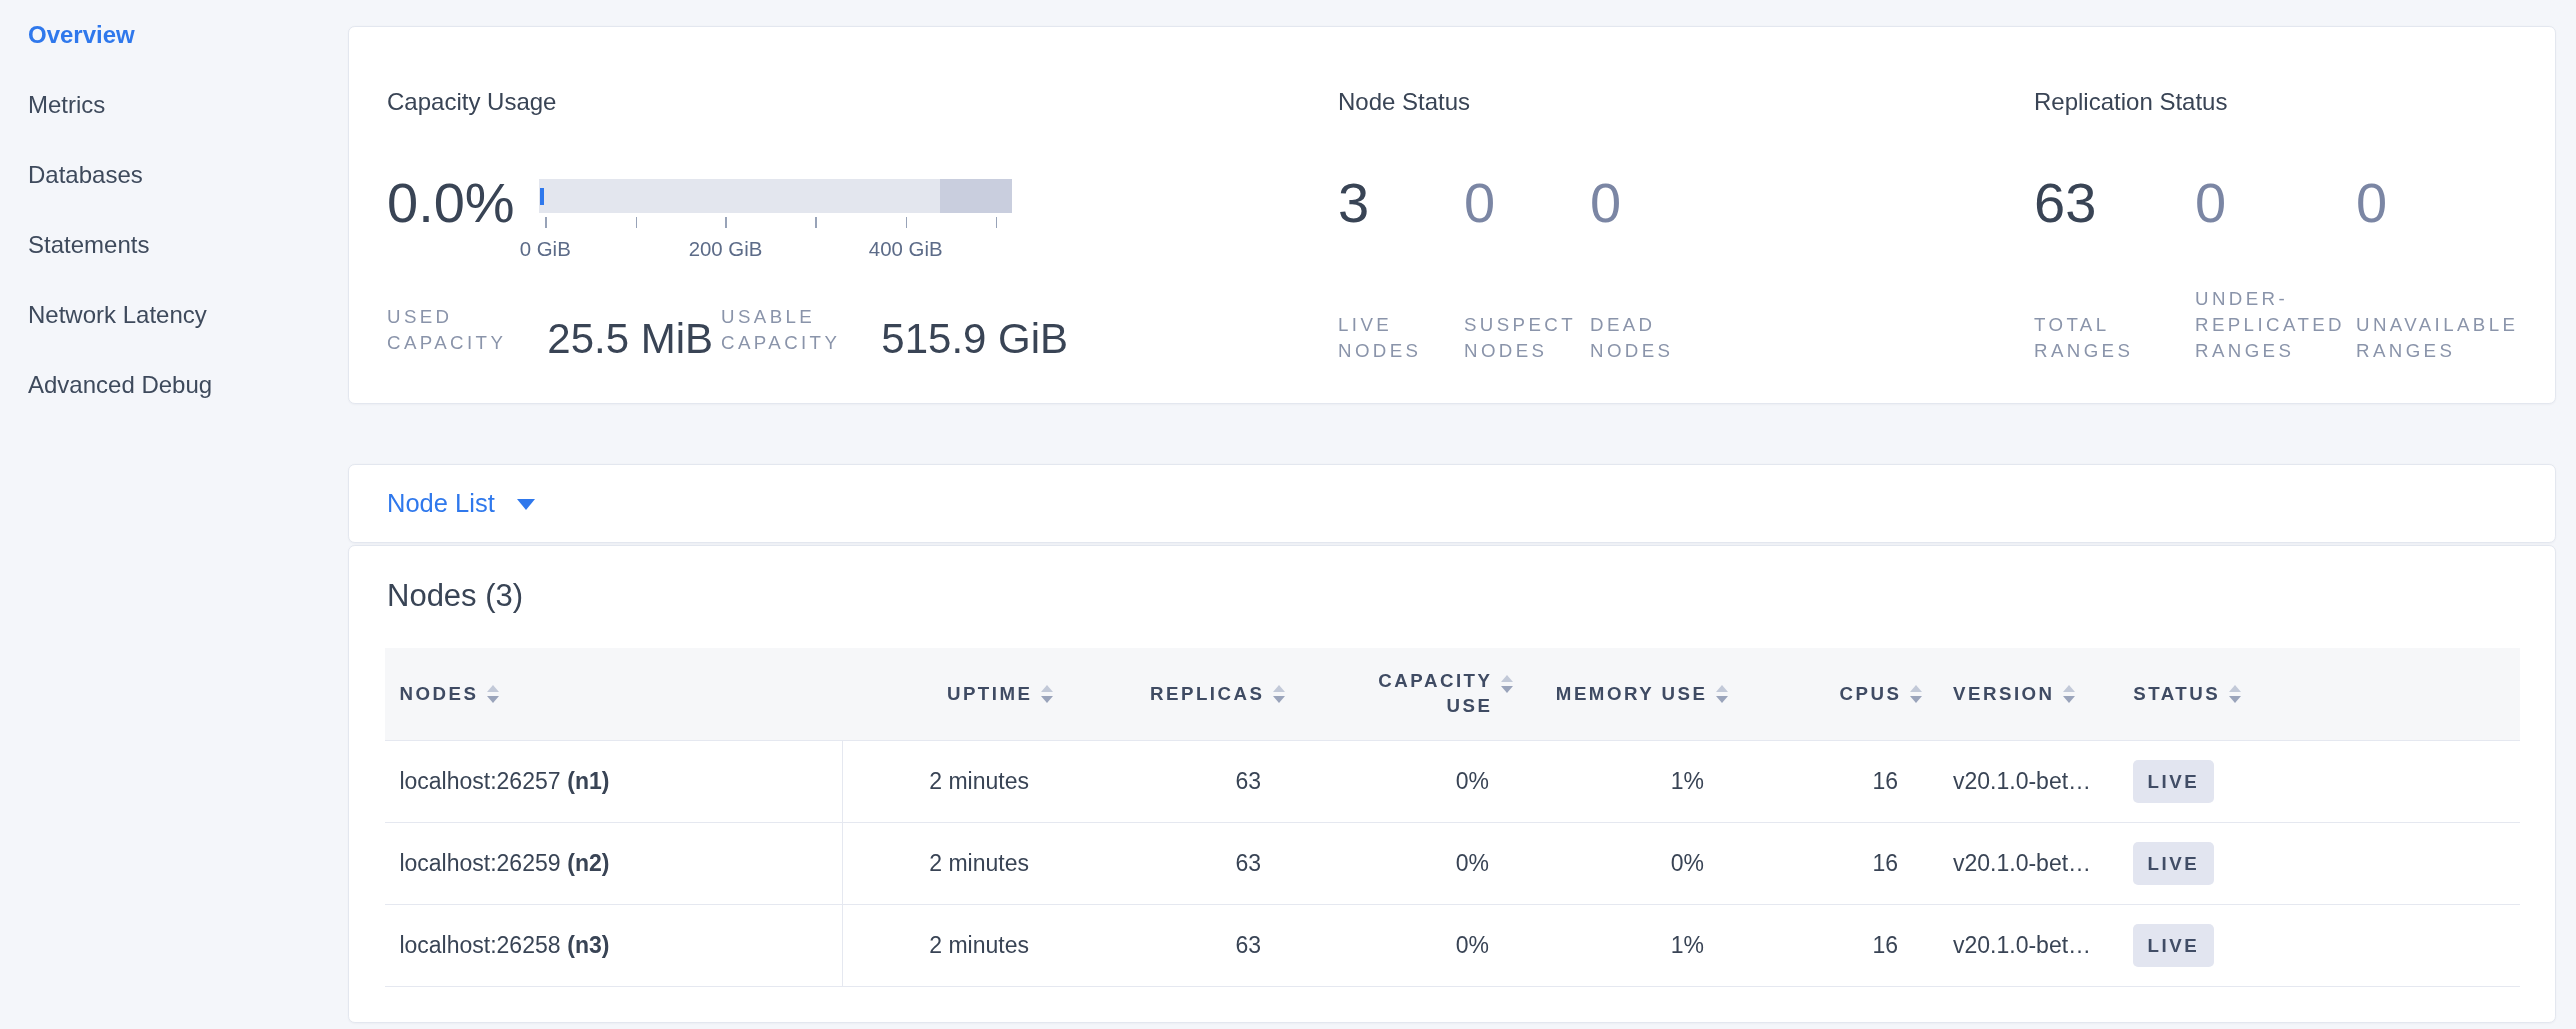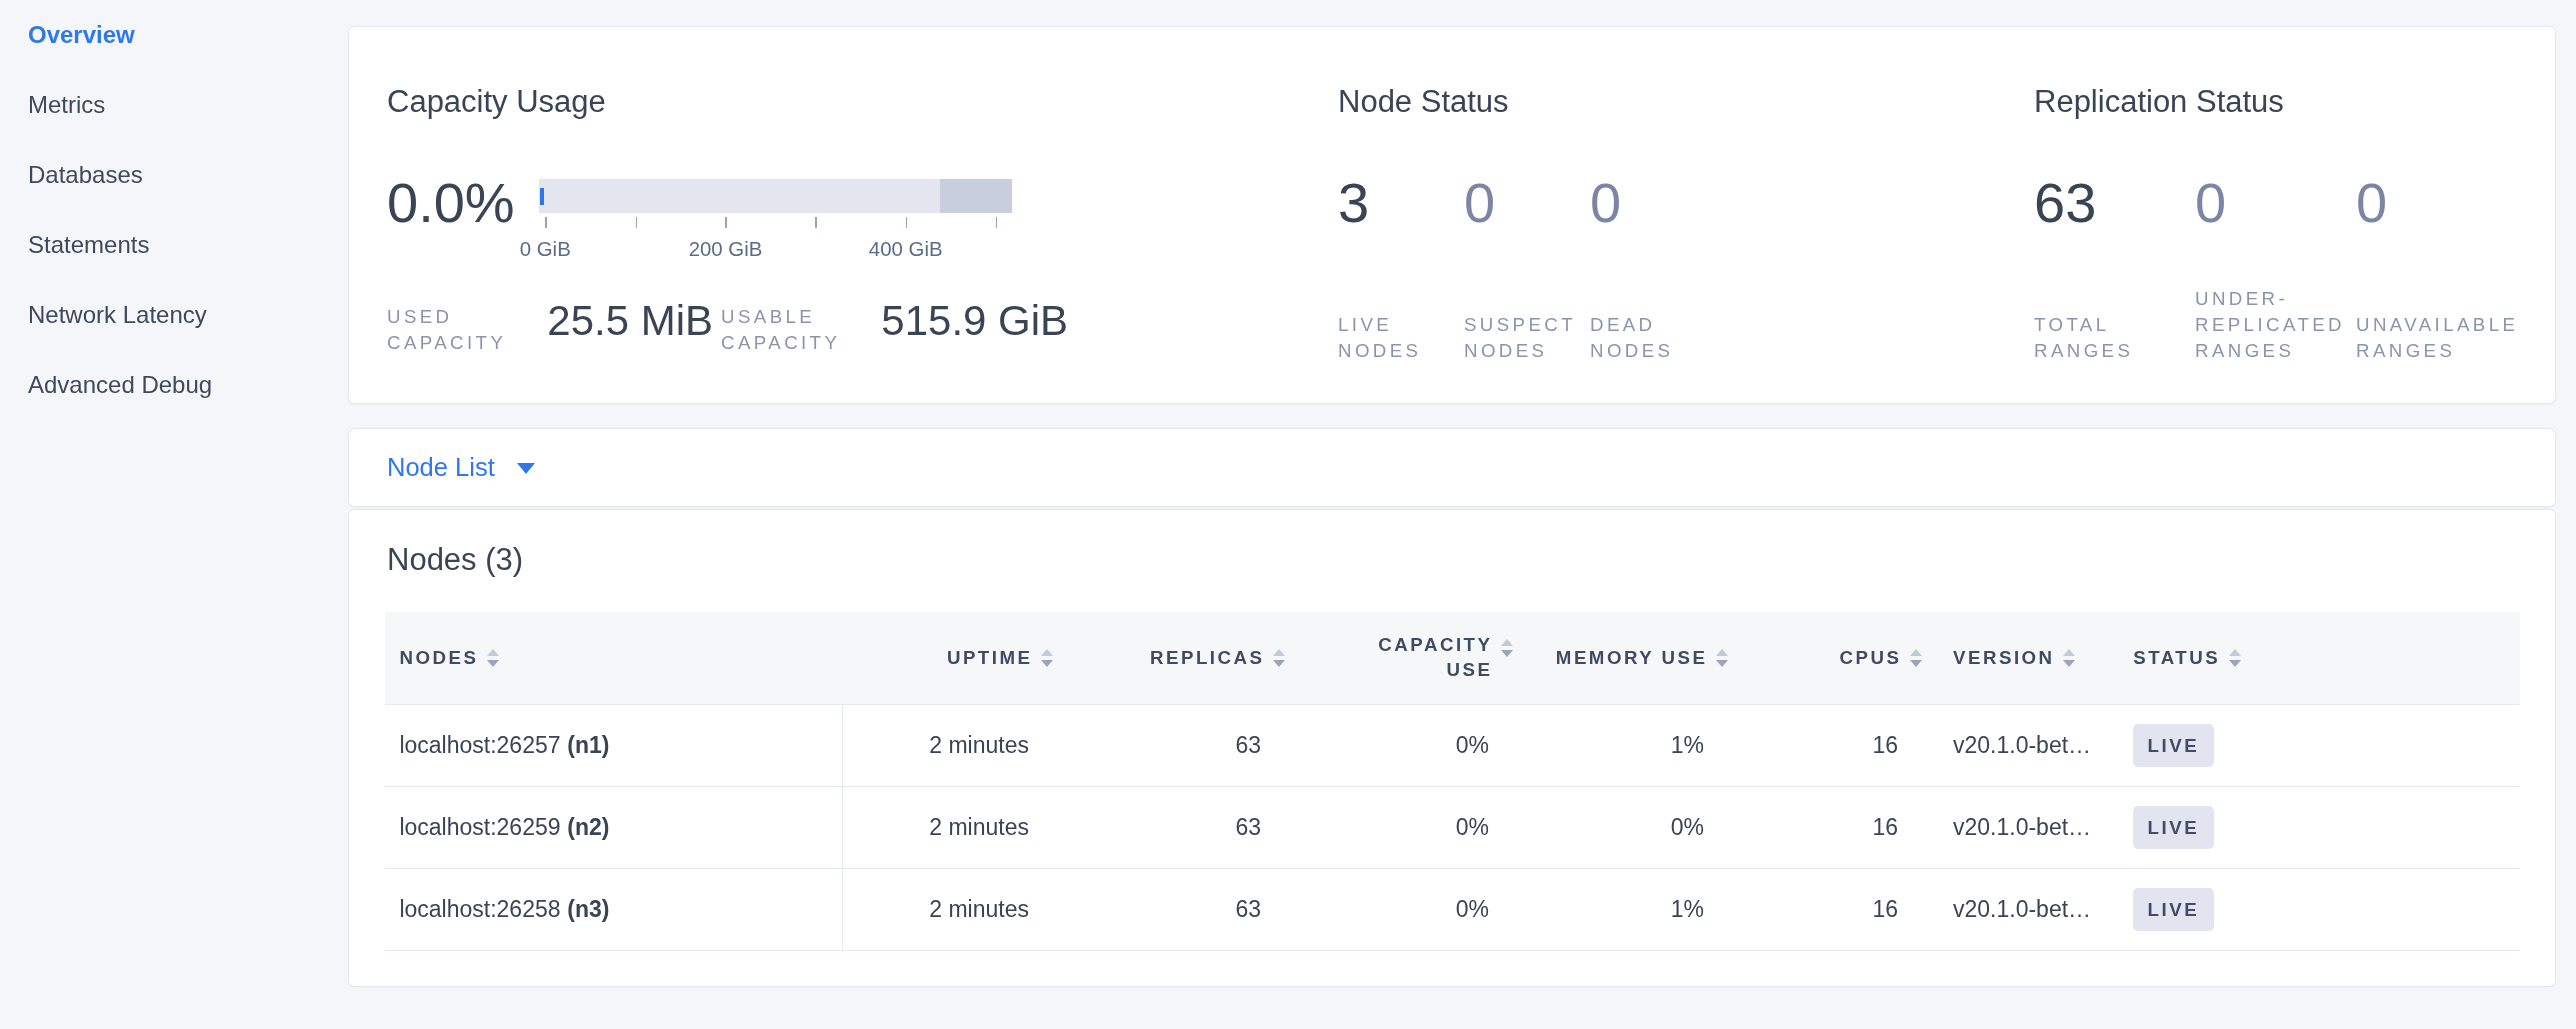--- a/index.html
+++ b/index.html
@@ -23,56 +23,56 @@
   .card {
     background:#ffffff; border:0.8px solid #e3e7ef; border-radius:6.8px;
     box-shadow:0 0.8px 1.7px rgba(50,60,80,0.04);
   }
   
   .summary { height:378px; display:flex; }
   .panel { padding:58px 0 0 38px; }
   .panel.p-capacity { width:951px; }
   .panel.p-nodes    { width:696px; }
   .panel.p-repl     { flex:1; }
-  .panel h2 { font-size:31px; font-weight:500; color:#394455; line-height:34px; }
+  .panel h2 { font-size:24px; font-weight:500; color:#394455; line-height:34px; }
   .big-num { font-size:56px; line-height:59px; font-weight:500; color:#394455; }
   .big-num.muted { color:#7b86a4; font-weight:400; }
   
   .cap-row { display:flex; margin-top:54px; }
   .bar-wrap { margin-left:24px; margin-top:6.8px; width:473px; }
   .bar-track { position:relative; width:473px; height:34px; background:#e3e6ee; }
   .bar-other { position:absolute; top:0; bottom:0; left:84.9%; right:0; background:#c9cede; }
   .bar-used  { position:absolute; top:8.5px; bottom:8.5px; left:1.7px; width:3.4px; background:#2f78ec; }
   .bar-axis  { position:relative; height:13.6px; margin-top:1.7px; }
   .tick { position:absolute; top:1.7px; width:1.7px; height:11px; background:#98a3b8; }
   .bar-labels { position:relative; height:27px; }
   .tick-label {
     position:absolute; top:9px; transform:translateX(-50%);
     font-size:20.4px; color:#5c6b88; white-space:nowrap;
   }
   .metrics { display:flex; align-items:flex-end; margin-top:48px; }
-  .metric { display:flex; align-items:flex-start; }
+  .metric { display:flex; align-items:flex-end; }
   .metric + .metric { margin-left:8px; }
   .m-label {
     font-size:18.7px; letter-spacing:3.4px; color:#8a94aa; line-height:26px;
     text-transform:uppercase;
   }
   .m-value { font-size:42px; font-weight:500; color:#394455; margin-left:41px; line-height:34px; }
   
   .stat-grid { display:flex; margin-top:54px; }
   .stat { display:flex; flex-direction:column; height:191px; }
   .stat.w148 { width:126px; }
   .stat.w190 { width:161px; }
   .stat-label {
     margin-top:auto; font-size:18.7px; letter-spacing:3.4px; color:#8a94aa;
     line-height:26px; text-transform:uppercase; white-space:nowrap;
   }
   
   .listbar {
-    margin-top:24px; height:79px; display:flex; align-items:center;
+    margin-top:60px; height:79px; display:flex; align-items:center;
     padding-left:38px; margin-bottom:2.5px; cursor:pointer;
   }
   .listbar .dd-label { font-size:25.5px; font-weight:500; color:#2f78ec; }
   .caret-down {
     width:0; height:0; margin-left:22px; margin-top:3.4px;
     border-left:9.3px solid transparent; border-right:9.3px solid transparent;
     border-top:11px solid #2f78ec;
   }
   
   .table-card { height:478px; }

